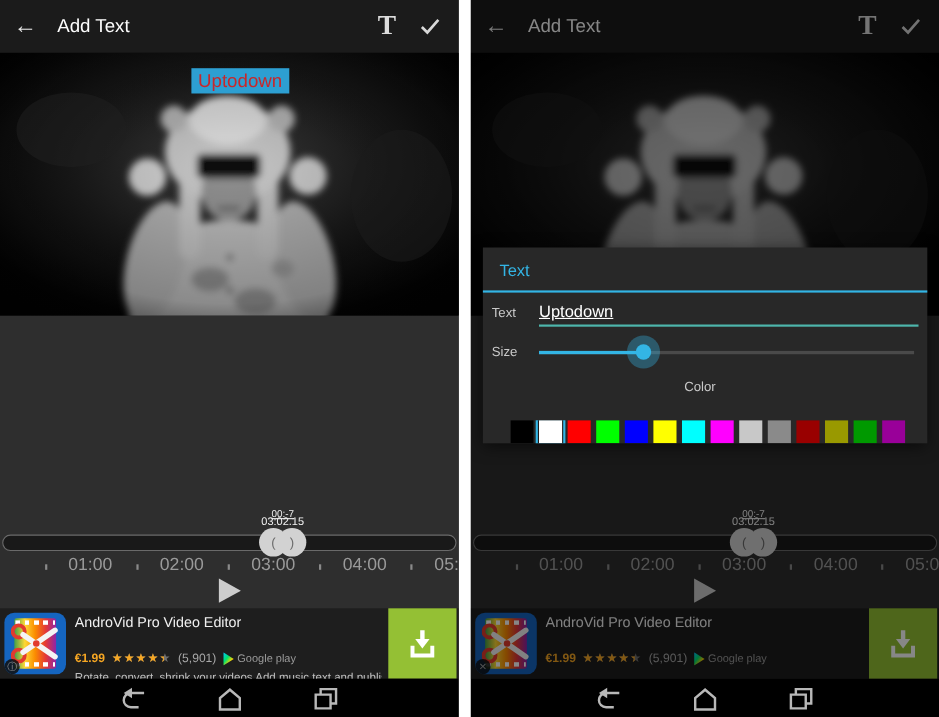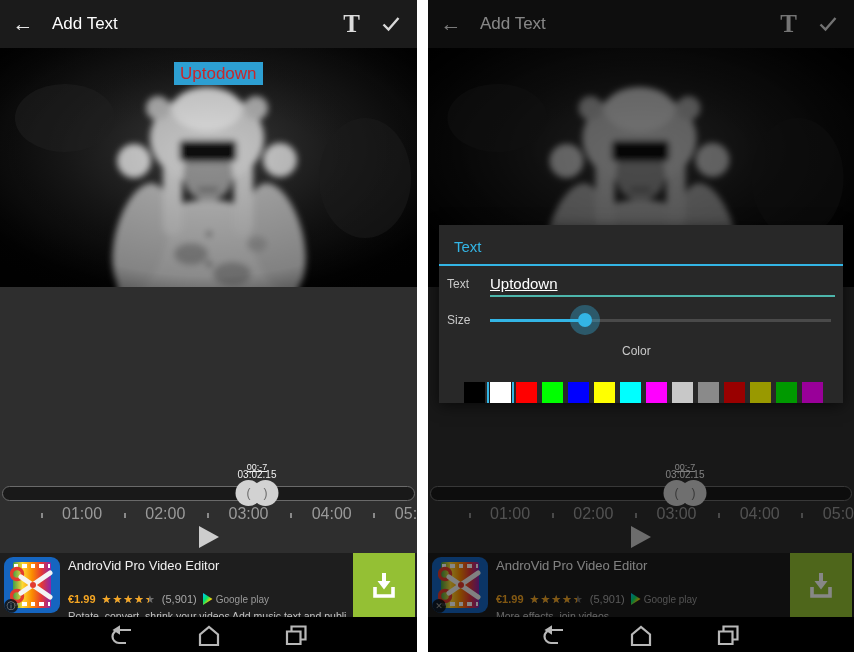--- a/index.html
+++ b/index.html
@@ -334,21 +334,20 @@
         <span class="ad-price">€1.99</span>
         <span class="stars"><span class="bg">★★★★★</span><span class="fg">★★★★★</span></span>
         <span class="ad-count">(5,901)</span>
         <span class="gp">
             <svg width="10" height="12">
               <use href="#gp-ic"></use>
             </svg>
             <span class="gp-text">Google play</span>
           </span>
       </div>
-      <div class="ad-desc">More effects, join videos</div>
     </div>
     <div class="ad-install">
         <svg width="30" height="30">
           <use href="#dl-ic"></use>
         </svg>
       </div>
   </div>
 
   <div class="dim"></div>
 

